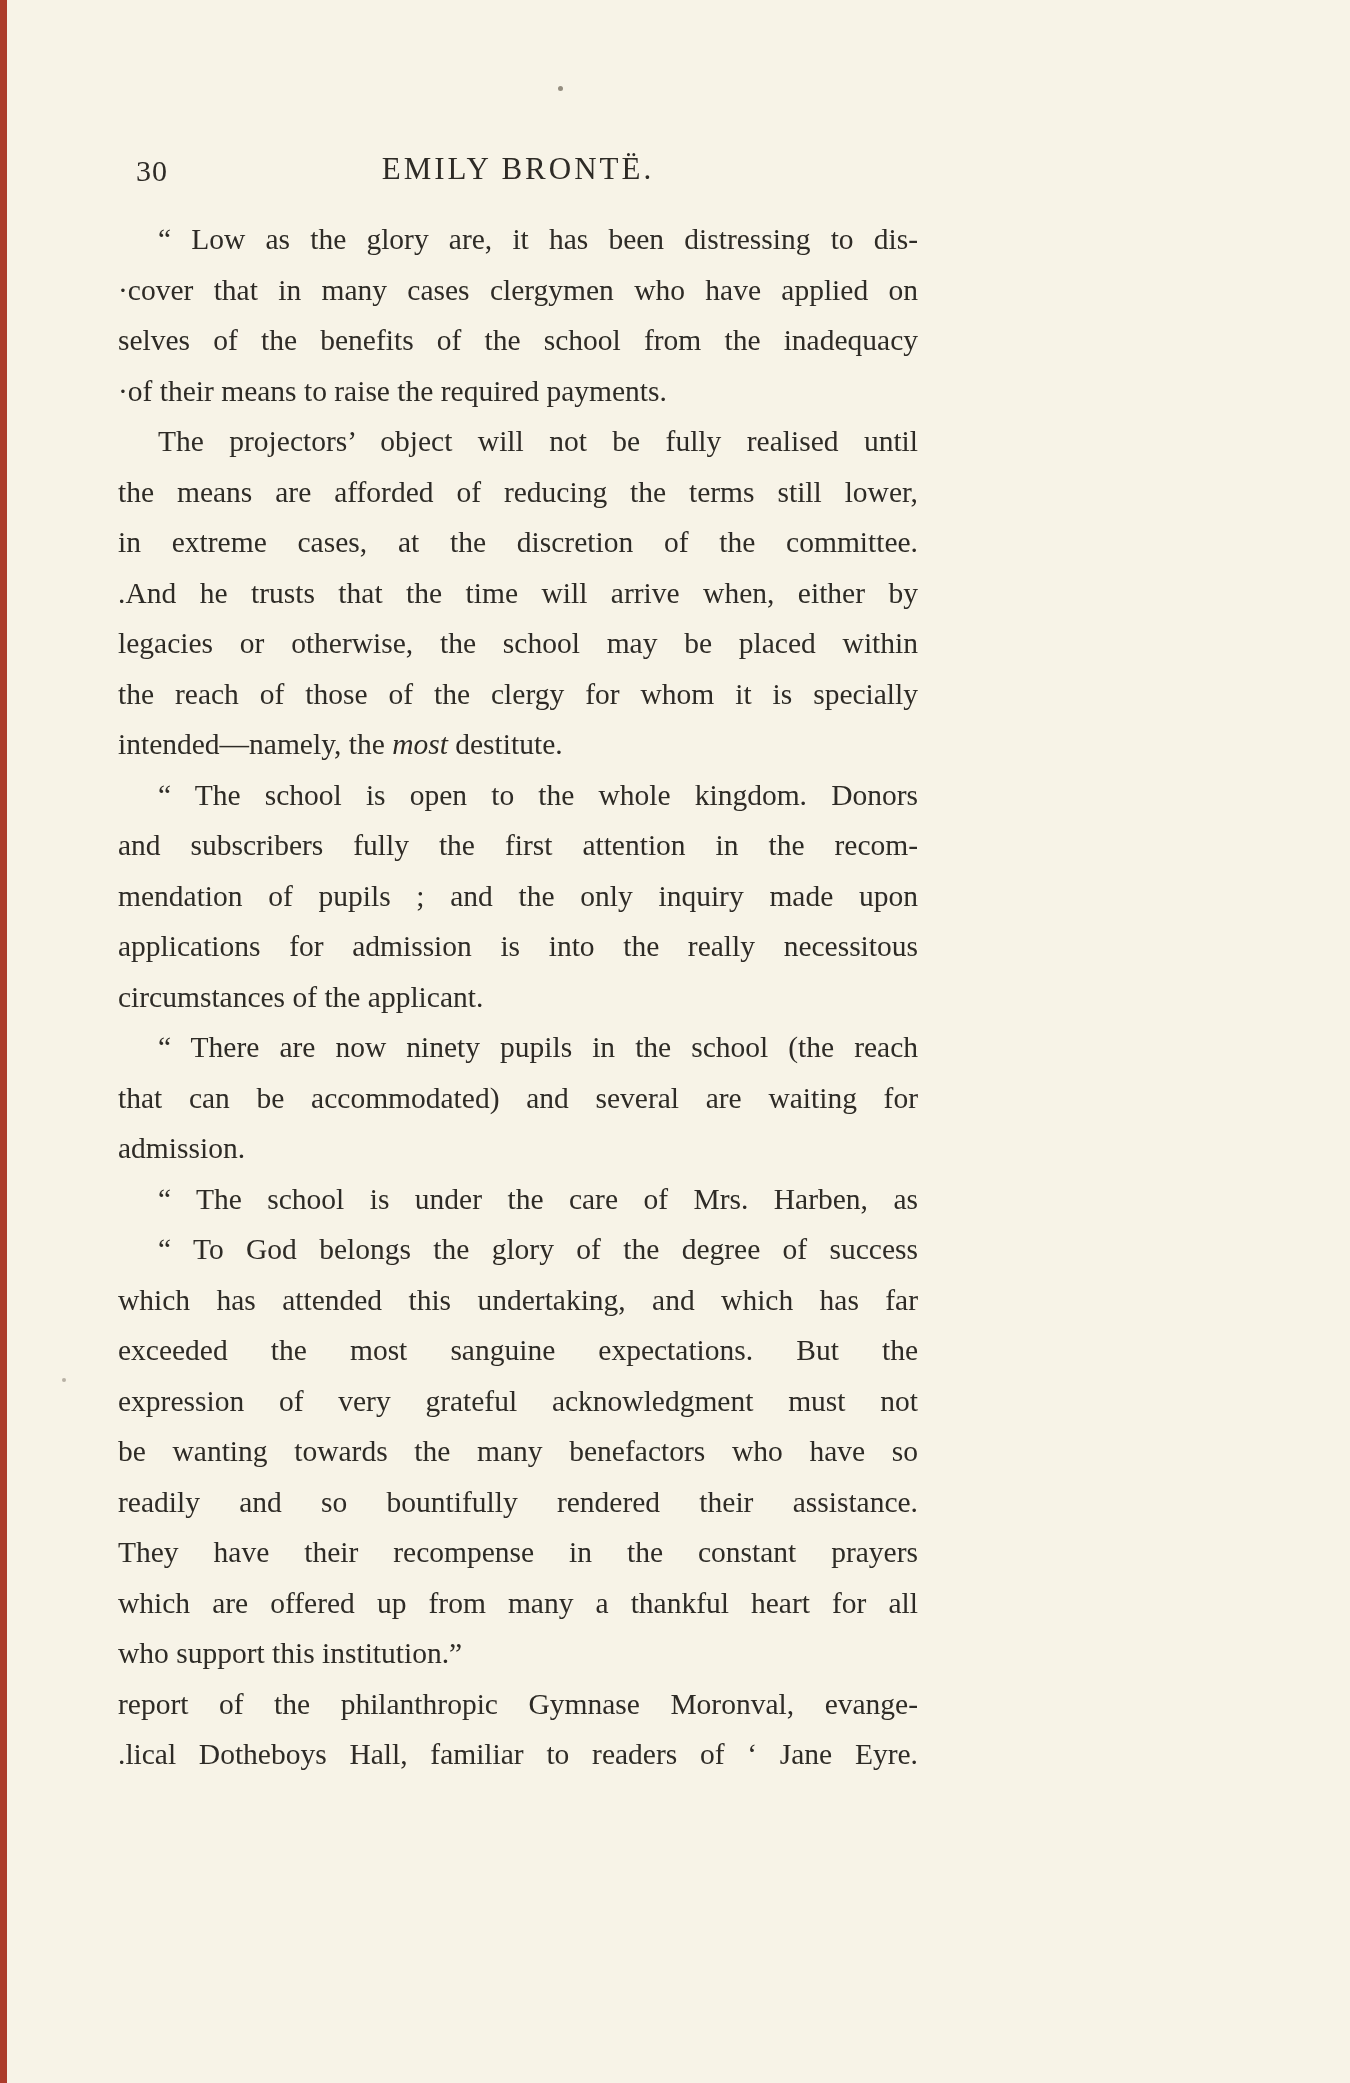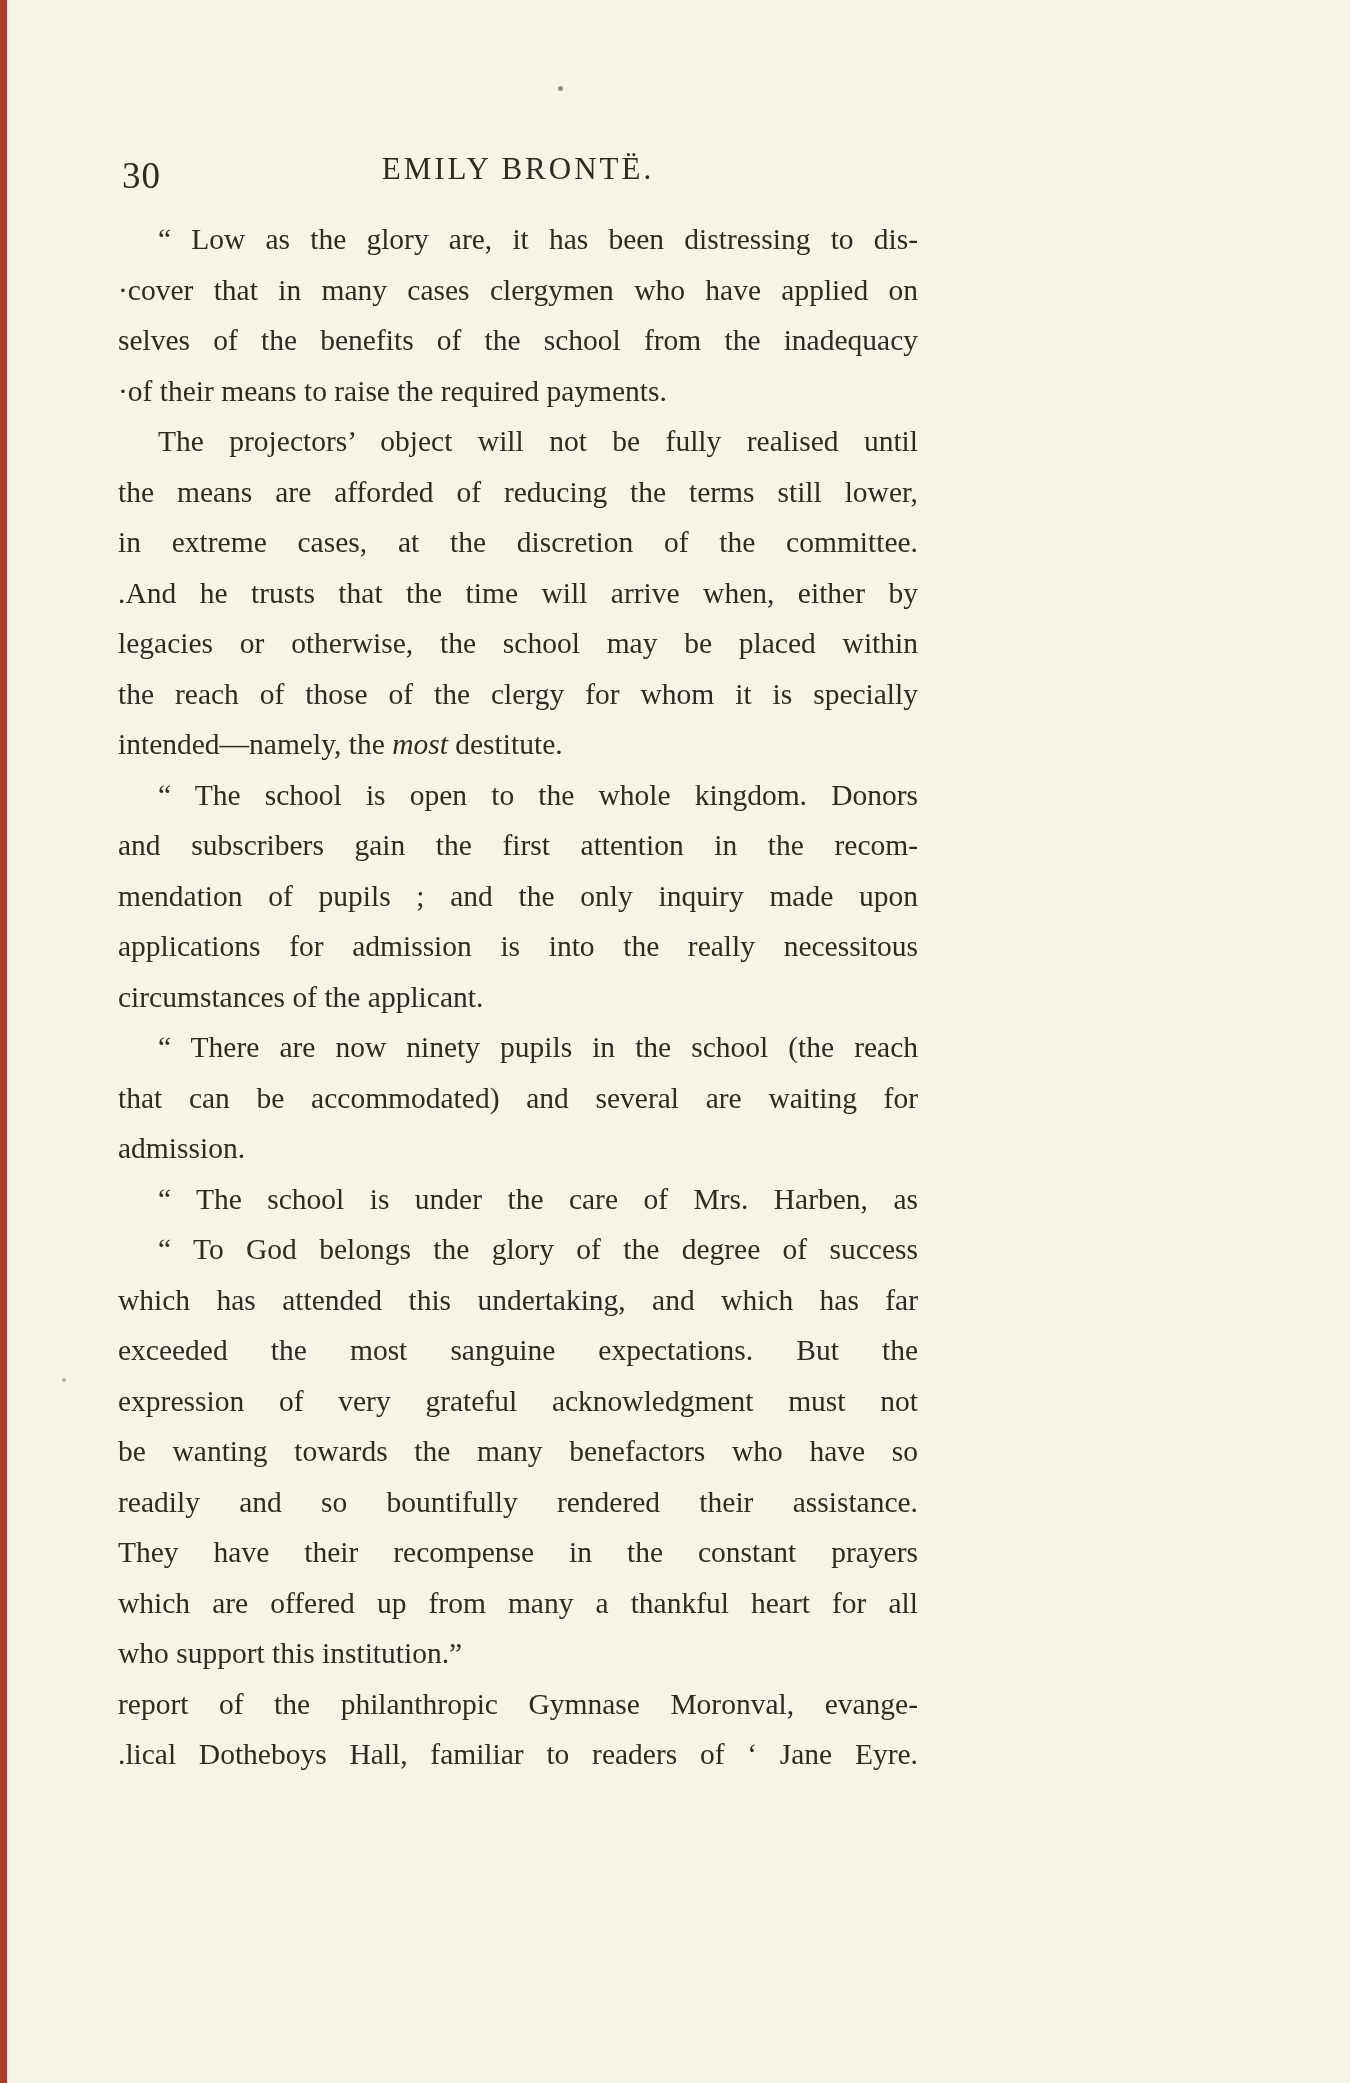--- a/index.html
+++ b/index.html
@@ -30,23 +30,23 @@
     top: 146px;
     width: 800px;
   }
   .header-row {
     position: relative;
     height: 54px;
     margin-bottom: 14px;
   }
   .page-number {
     position: absolute;
-    left: 4px;
+    left: 18px;
     top: 8px;
-    font-size: 37px;
+    font-size: 30px;
     letter-spacing: 1px;
   }
   .running-header {
     text-align: center;
     font-size: 31px;
     letter-spacing: 3px;
     padding-top: 5px;
   }
   .text-block {
     width: 800px;
@@ -97,21 +97,21 @@
         <div class="line first">The projectors’ object will not be fully realised until</div>
         <div class="line">the means are afforded of reducing the terms still lower,</div>
         <div class="line">in extreme cases, at the discretion of the committee.</div>
         <div class="line">.And he trusts that the time will arrive when, either by</div>
         <div class="line">legacies or otherwise, the school may be placed within</div>
         <div class="line">the reach of those of the clergy for whom it is specially</div>
         <div class="line lastline"><span>intended—namely, the </span><i>most</i><span> destitute.</span></div>
       </div>
       <div>
         <div class="line first">“ The school is open to the whole kingdom.  Donors</div>
-        <div class="line">and subscribers gain the first attention in the recom-</div>
+        <div class="line">and subscribers fully the first attention in the recom-</div>
         <div class="line">mendation of pupils ; and the only inquiry made upon</div>
         <div class="line">applications for admission is into the really necessitous</div>
         <div class="line lastline">circumstances of the applicant.</div>
       </div>
       <div>
         <div class="line first">“ There are now ninety pupils in the school (the reach</div>
         <div class="line">that can be accommodated) and several are waiting for</div>
         <div class="line lastline">admission.</div>
       </div>
       <div>

